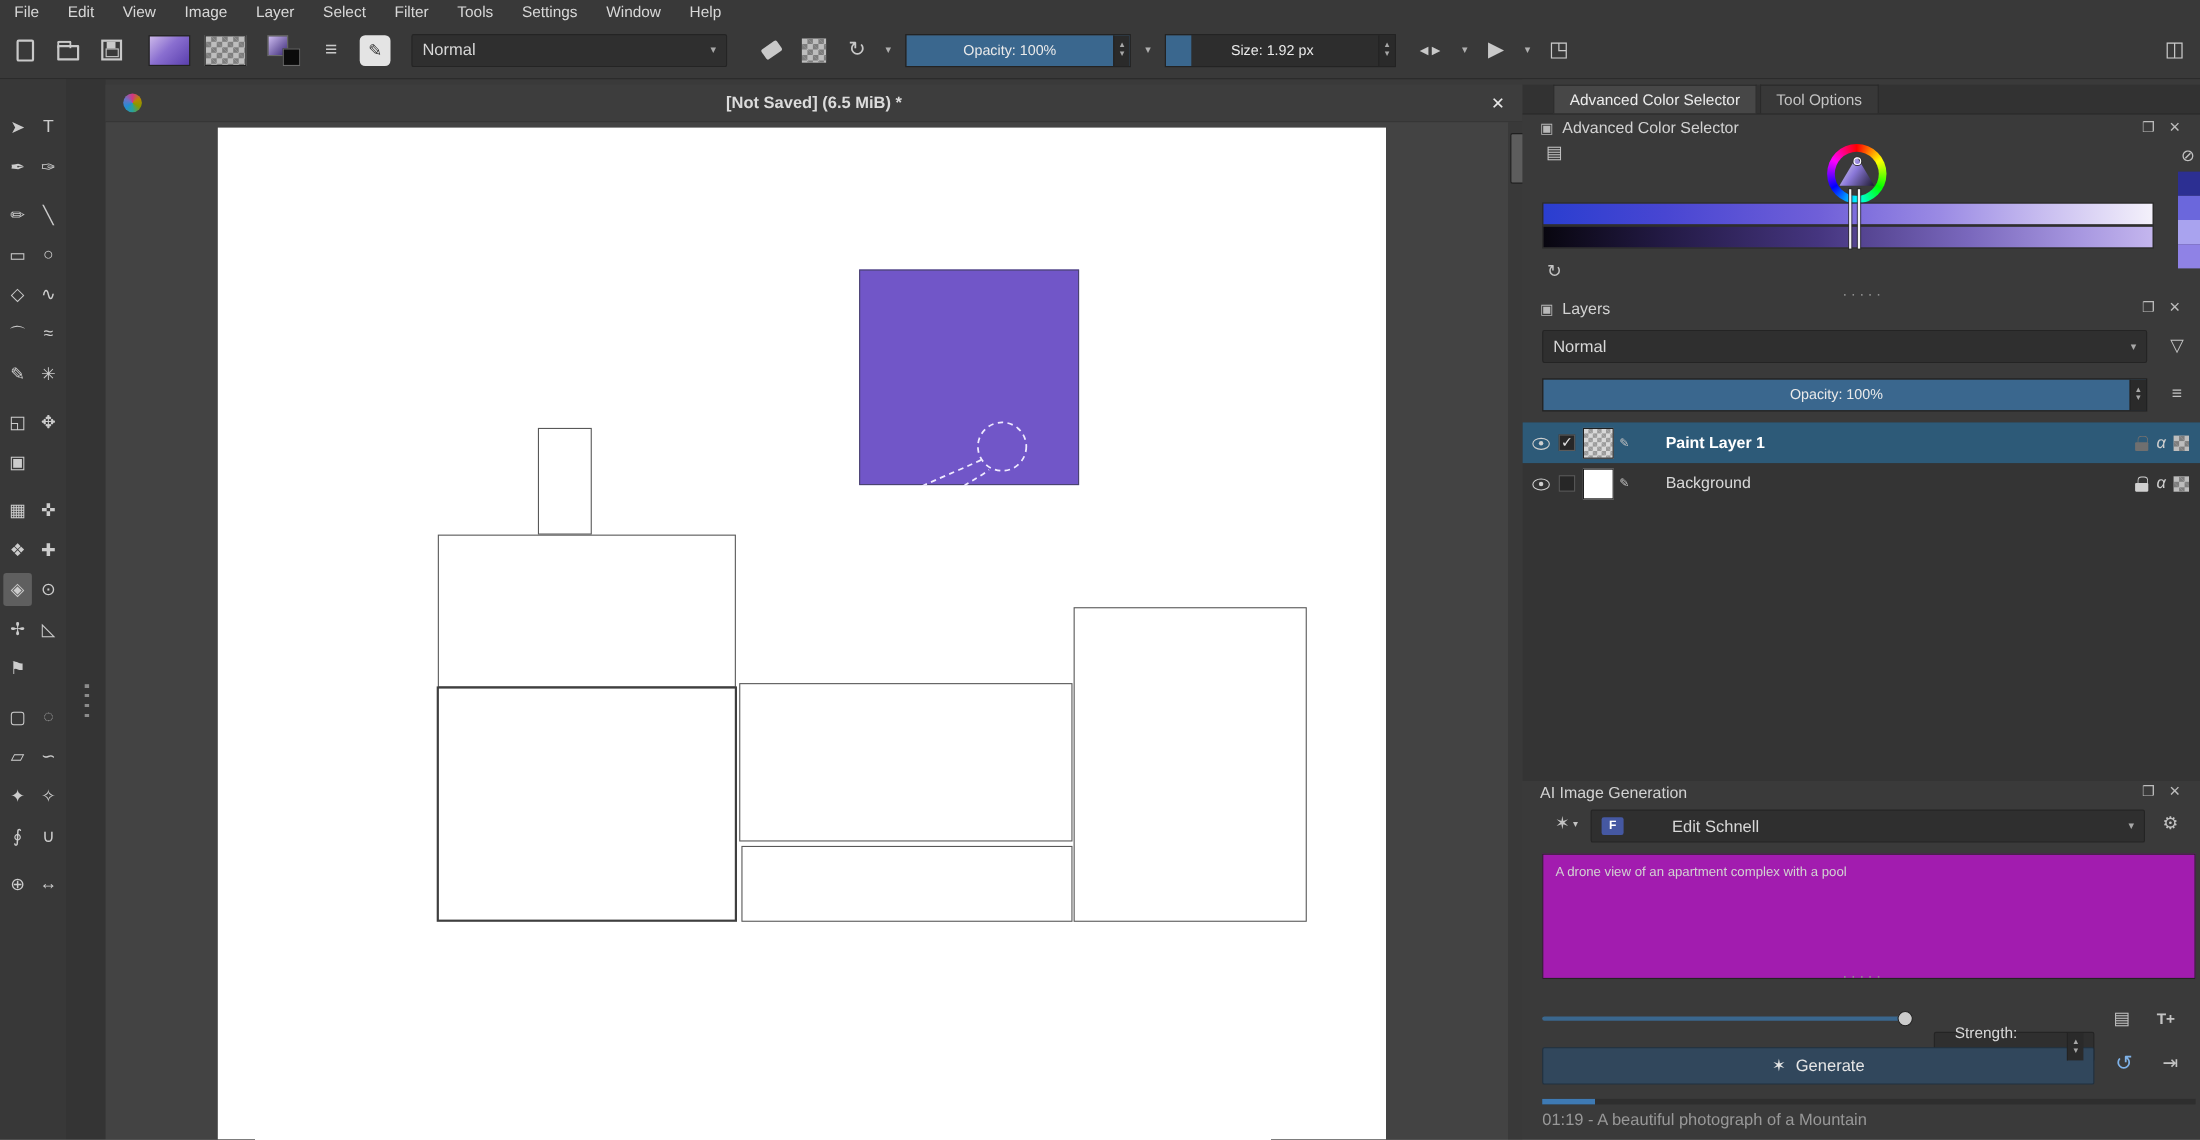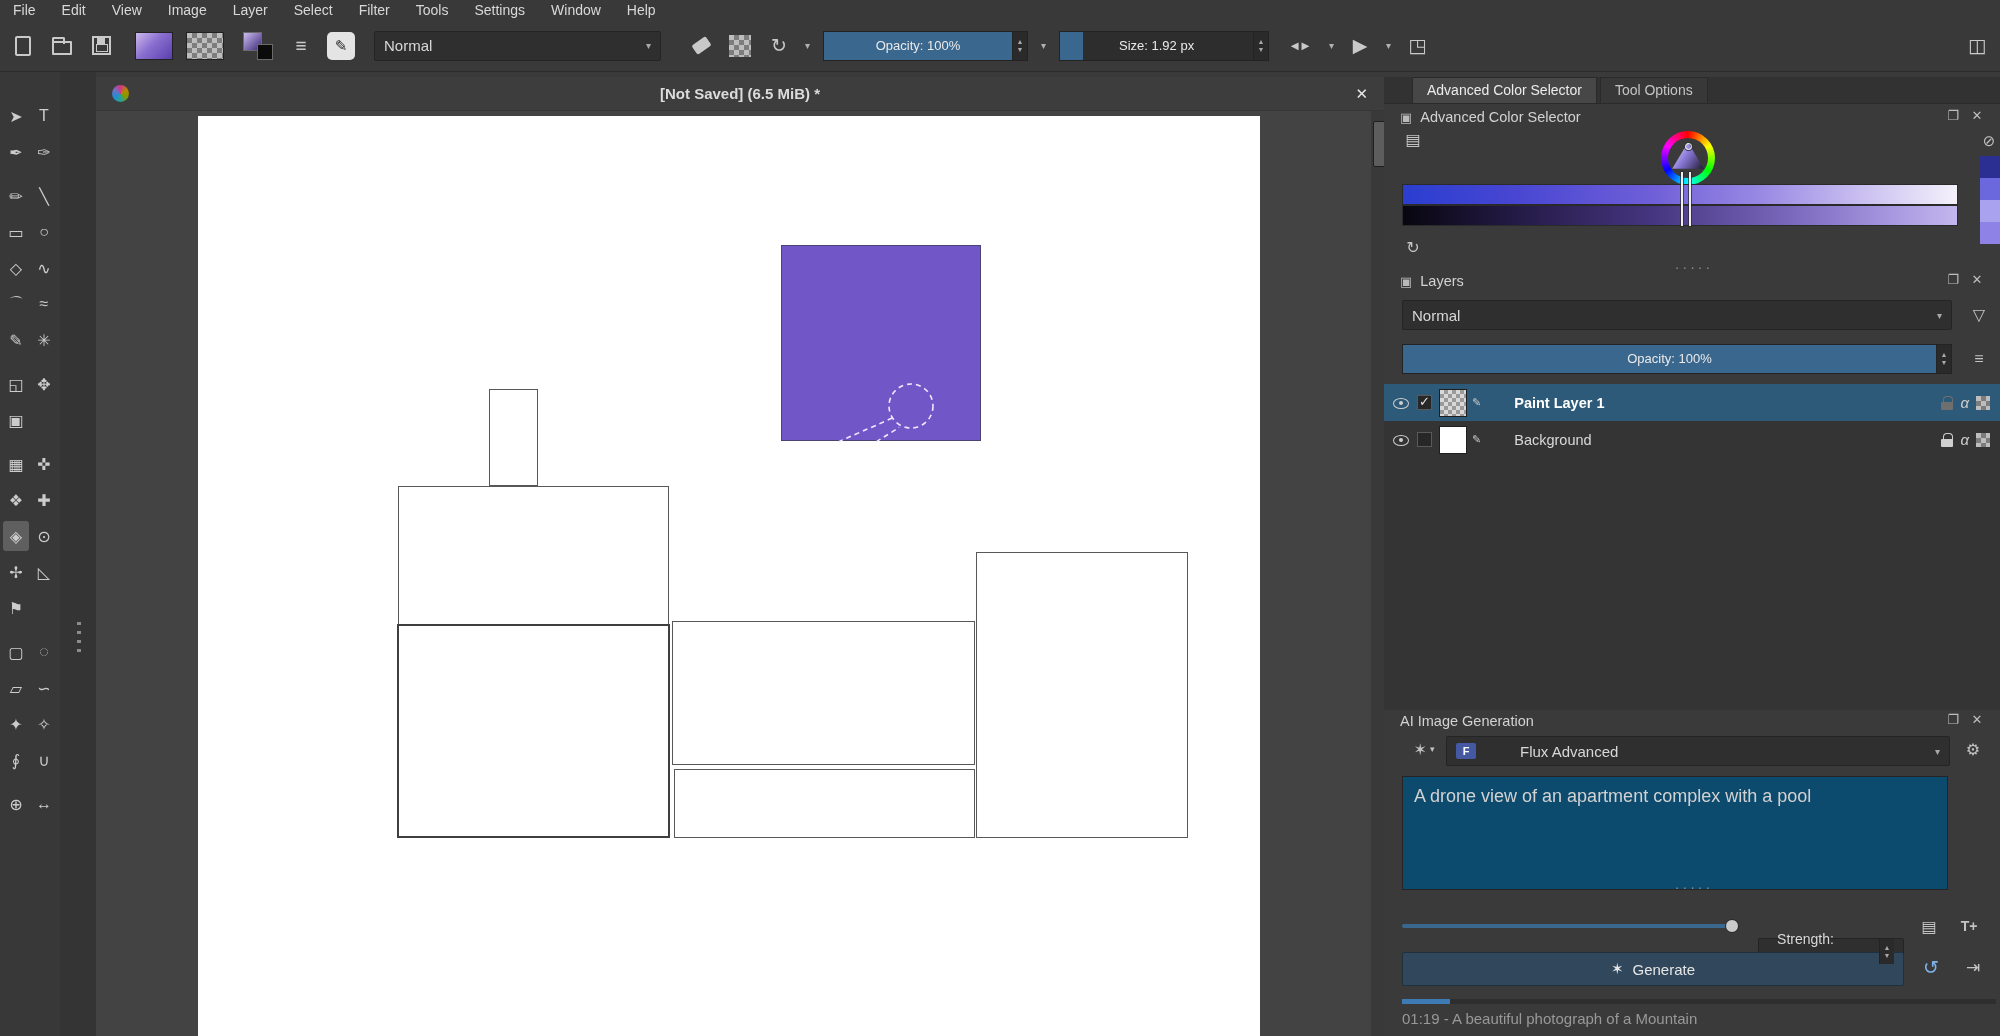--- a/index.html
+++ b/index.html
@@ -144,22 +144,22 @@
   .icon-lock.dim{ color:#6f6f6f; }
   .alpha-glyph{ font-size:15px; font-style:italic; color:#cfcfcf; }
   .inh-checker{ width:14px; height:14px; display:block; flex:0 0 auto; }
 
   
   #ai-config-wand{ left:20px; top:666px; width:40px; }
   #ai-combo{ position:absolute; left:62px; top:664px; width:504px; }
   .model-badge{ width:20px; height:16px; background:#4558a2; color:#fff; font-size:11px; font-weight:bold;
     display:flex; align-items:center; justify-content:center; border-radius:2px; margin-right:8px; }
   #ai-gear{ left:578px; top:666px; }
-  #prompt-box{ position:absolute; left:18px; top:704px; width:546px; height:114px; background:#0c4a6e;
-    border:1px solid #242424; font-size:18px; color:#d2d2d2; padding:8px 11px; line-height:1.3; }
+  #prompt-box{ position:absolute; left:18px; top:704px; width:594px; height:114px; background:#a21caf;
+    border:1px solid #242424; font-size:12px; color:#d2d2d2; padding:8px 11px; line-height:1.3; }
   #strength-track{ position:absolute; left:18px; top:852px; width:332px; height:4px; background:var(--slider-blue); border-radius:2px;}
   #strength-handle{ position:absolute; left:341px; top:847px; width:14px; height:14px; border-radius:50%;
     background:#cbcbcb; border:1px solid #222; }
   #strength-box{ position:absolute; left:374px; top:841px; width:146px; height:27px;margin-top:25px; }
   #strength-box .lbl{ line-height:25px; }
   #ai-stack{ left:534px; top:843px; } #ai-tplus{ left:574px; top:843px; font-size:14px; font-weight:bold;}
   #generate-btn{ position:absolute; left:18px; top:880px; width:502px; height:34px; background:#31475c;
     border:1px solid #20303f; border-radius:2px; display:flex; align-items:center; justify-content:center;
     gap:9px; font-size:15px; color:#e6e6e6; }
   #ai-history{ left:536px; top:884px; color:#7fb2e8; font-size:19px; }
@@ -436,21 +436,21 @@
       <span>AI Image Generation</span>
       <span class="hbtn float">❐</span>
       <span class="hbtn close">✕</span>
     </div>
     <div class="glyph-btn" id="ai-config-wand">
       <span>✶</span>
       <span style="font-size:9px; margin-left:3px;">▾</span>
     </div>
     <div class="combo" id="ai-combo">
       <span class="model-badge">F</span>
-      <span>Flux Advanced</span>
+      <span>Edit Schnell</span>
       <span class="arrow">▾</span>
     </div>
     <div class="glyph-btn" id="ai-gear">⚙</div>
     <div id="prompt-box">A drone view of an apartment complex with a pool</div>
     <div class="hdots" style="left:255px; top:810px; width:110px;">·····</div>
     <div id="strength-track"></div>
     <div id="strength-handle"></div>
     <div class="combo" id="strength-box">
       <span class="lbl" style="flex:1; text-align:center; font-size:14px;">Strength: 100%</span>
       <div class="spin" style="height:100%;">

